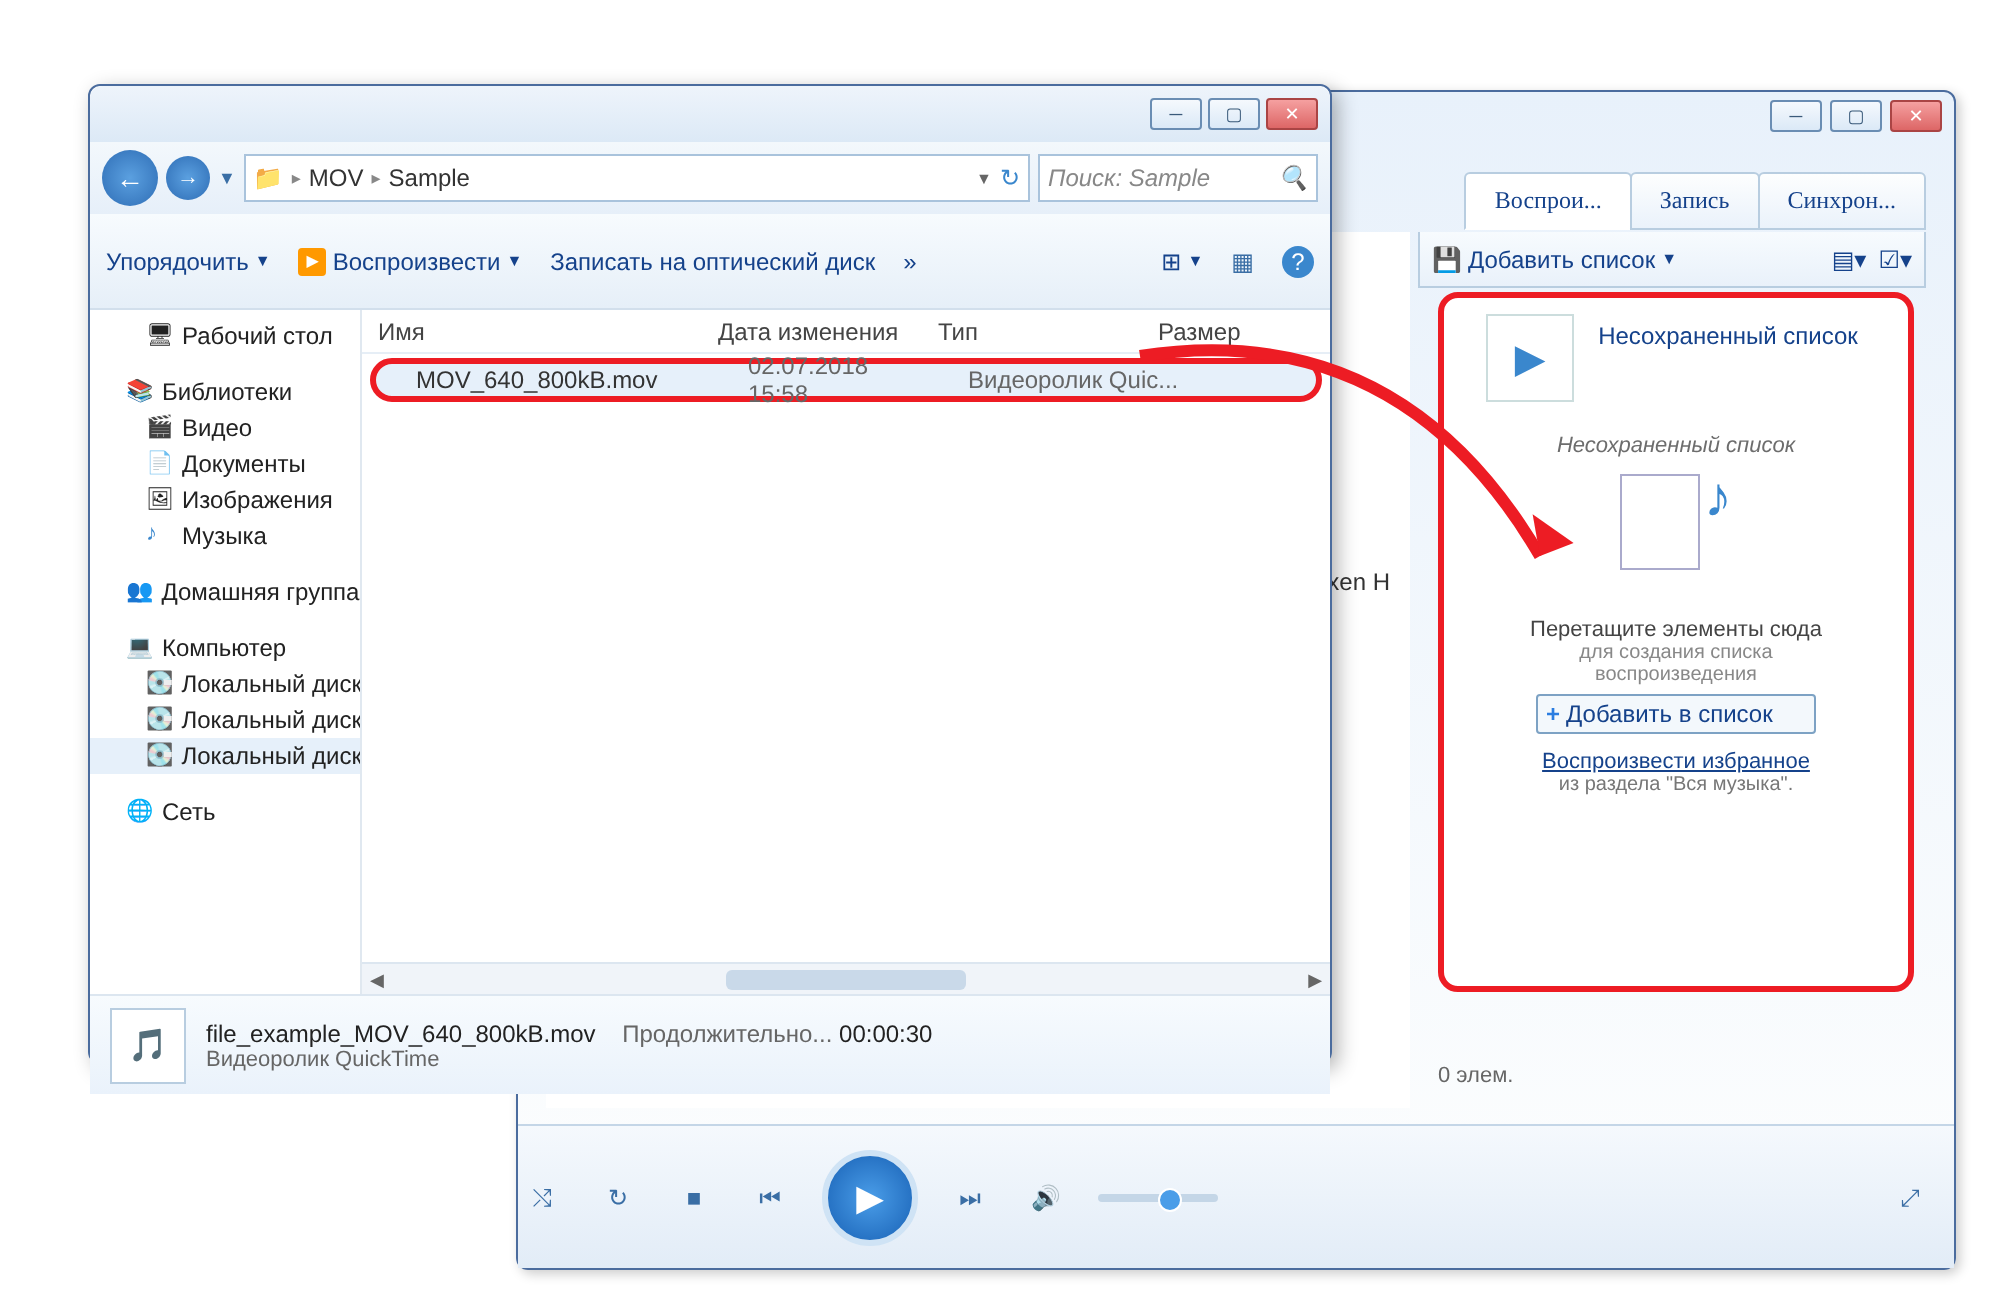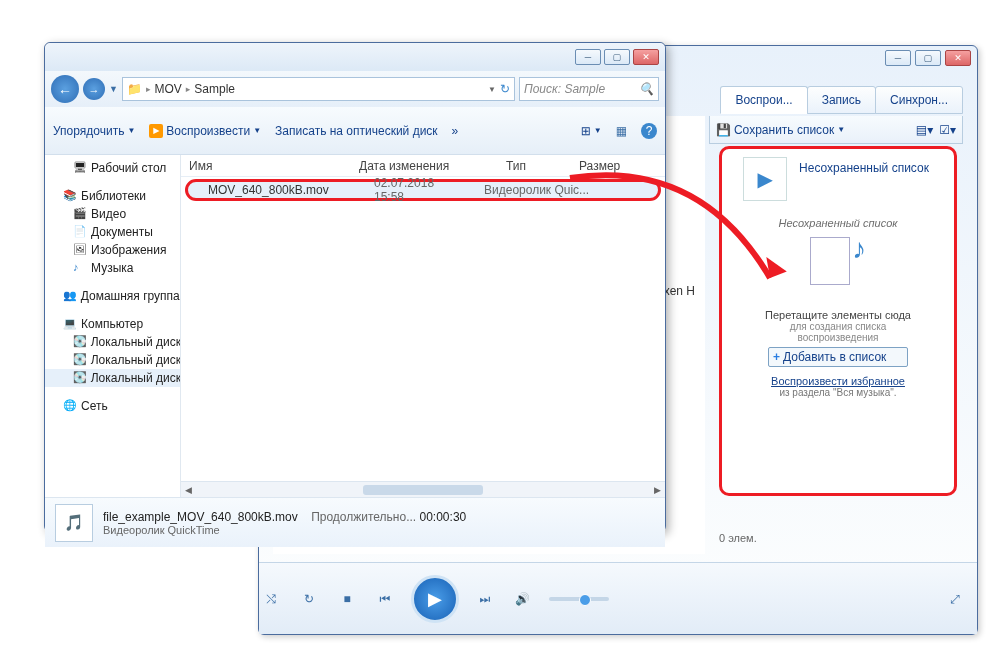--- a/index.html
+++ b/index.html
@@ -4,21 +4,21 @@
 <style>
 * { box-sizing: border-box; margin: 0; padding: 0; font-family: "Segoe UI", Tahoma, sans-serif; font-size: 12px; }
 body { background: #fff; width: 1002px; height: 649px; position: relative; overflow: hidden; }
 
 
 .wmp-window { position: absolute; left: 258px; top: 45px; width: 720px; height: 590px; border: 1px solid #4b6c9e; border-radius: 6px; background: linear-gradient(#e8f1fb, #fdfefe); box-shadow: 2px 2px 6px rgba(0,0,0,.2); }
 .wmp-titlebar { height: 24px; display: flex; justify-content: flex-end; align-items: center; padding: 0 6px; gap: 4px; }
 .win-btn { width: 26px; height: 16px; border: 1px solid #6a8db3; border-radius: 2px; background: linear-gradient(#f5f9fd,#dbe9f7); display:flex; align-items:center; justify-content:center; font-size:9px; color:#3a5a7a; cursor:default;}
 .win-btn.close { background: linear-gradient(#f5a0a0,#d66); border-color:#a44; color:#fff;}
 .wmp-tabs { position:absolute; right: 14px; top: 40px; display:flex; gap:0;}
-.wmp-tab { padding: 6px 14px; border:1px solid #b8cde0; background:linear-gradient(#fdfefe,#eaf2fb); font-size:12px; color:#15428b; border-radius:3px 3px 0 0; margin-left:-1px; cursor:default;}
+.wmp-tab { padding: 6px 14px; border:1px solid #b8cde0; background:linear-gradient(#fdfefe,#eaf2fb); font-size:12px; color:#15428b; border-radius:3px 3px 0 0; margin-left:-1px; cursor:default;font-family:Liberation Serif, serif;}
 .wmp-tab.active { background:#fff; border-bottom-color:#fff;}
 .wmp-toolbar { position:absolute; left:450px; right:14px; top:70px; height:28px; border:1px solid #b8cde0; border-top:none; background:linear-gradient(#f7fbfe,#e9f1fa); display:flex; align-items:center; padding:0 6px; gap:6px;}
 .wmp-toolbar .tb-item { display:flex; align-items:center; gap:3px; color:#15428b; font-size:11px;}
 .wmp-dropzone { position:absolute; left:460px; top:100px; right:20px; height:350px; border:3px solid #ed1c24; border-radius:10px; background:#fff; padding:8px; }
 .dz-header { color:#15428b; font-size:12px; text-align:center; padding:4px; font-weight:normal;}
 .dz-icon { width:56px; height:56px; margin:4px auto; position:relative;}
 .dz-icon .page{ position:absolute; width:40px; height:48px; border:1px solid #aac; background:#fff; left:0; top:4px; }
 .dz-icon .note{ position:absolute; right:0; top:0; color:#3a87cd; font-size:28px;}
 .dz-sub { text-align:center; font-style:italic; color:#6d6d6d; font-size:11px; margin-top:16px;}
 .dz-msg { text-align:center; color:#444; font-size:11px; margin-top:20px;}
@@ -85,21 +85,21 @@
     <div class="content-item" style="margin-top:160px; text-align:right; padding-right:10px;">axen H</div>
   </div>
   <div class="wmp-tabs">
     <div class="wmp-tab active">Воспрои...</div>
     <div class="wmp-tab">Запись</div>
     <div class="wmp-tab">Синхрон...</div>
   </div>
   <div class="wmp-toolbar">
     <div class="tb-item">
       <span>💾</span>
-      <span>Сохранить список</span>
+      <span>Добавить список</span>
       <span style="font-size:8px;">▼</span>
     </div>
     <div style="flex:1"></div>
     <div class="tb-item">
         <span>▤▾</span>
       </div>
     <div class="tb-item">
         <span>☑▾</span>
       </div>
   </div>
@@ -235,21 +235,21 @@
       <div class="tree-spacer"></div>
       <div class="tree-item">
           <span class="ti-icon">🌐</span>
           <span>Сеть</span>
         </div>
     </div>
     <div class="file-list">
       <div class="col-headers">
         <span style="width:170px;">Имя</span>
         <span style="width:110px;">Дата изменения</span>
-        <span style="width:110px;text-align:center;">Тип</span>
+        <span style="width:110px;">Тип</span>
         <span>Размер</span>
       </div>
       <div class="file-row">
         <span style="width:166px;">MOV_640_800kB.mov</span>
         <span style="width:110px;color:#666;">02.07.2018 15:58</span>
         <span style="color:#666;">Видеоролик Quic...</span>
       </div>
       <div class="hscroll">
         <span style="position:absolute;left:4px;font-size:9px;color:#666;">◀</span>
         <div class="thumb"></div>

